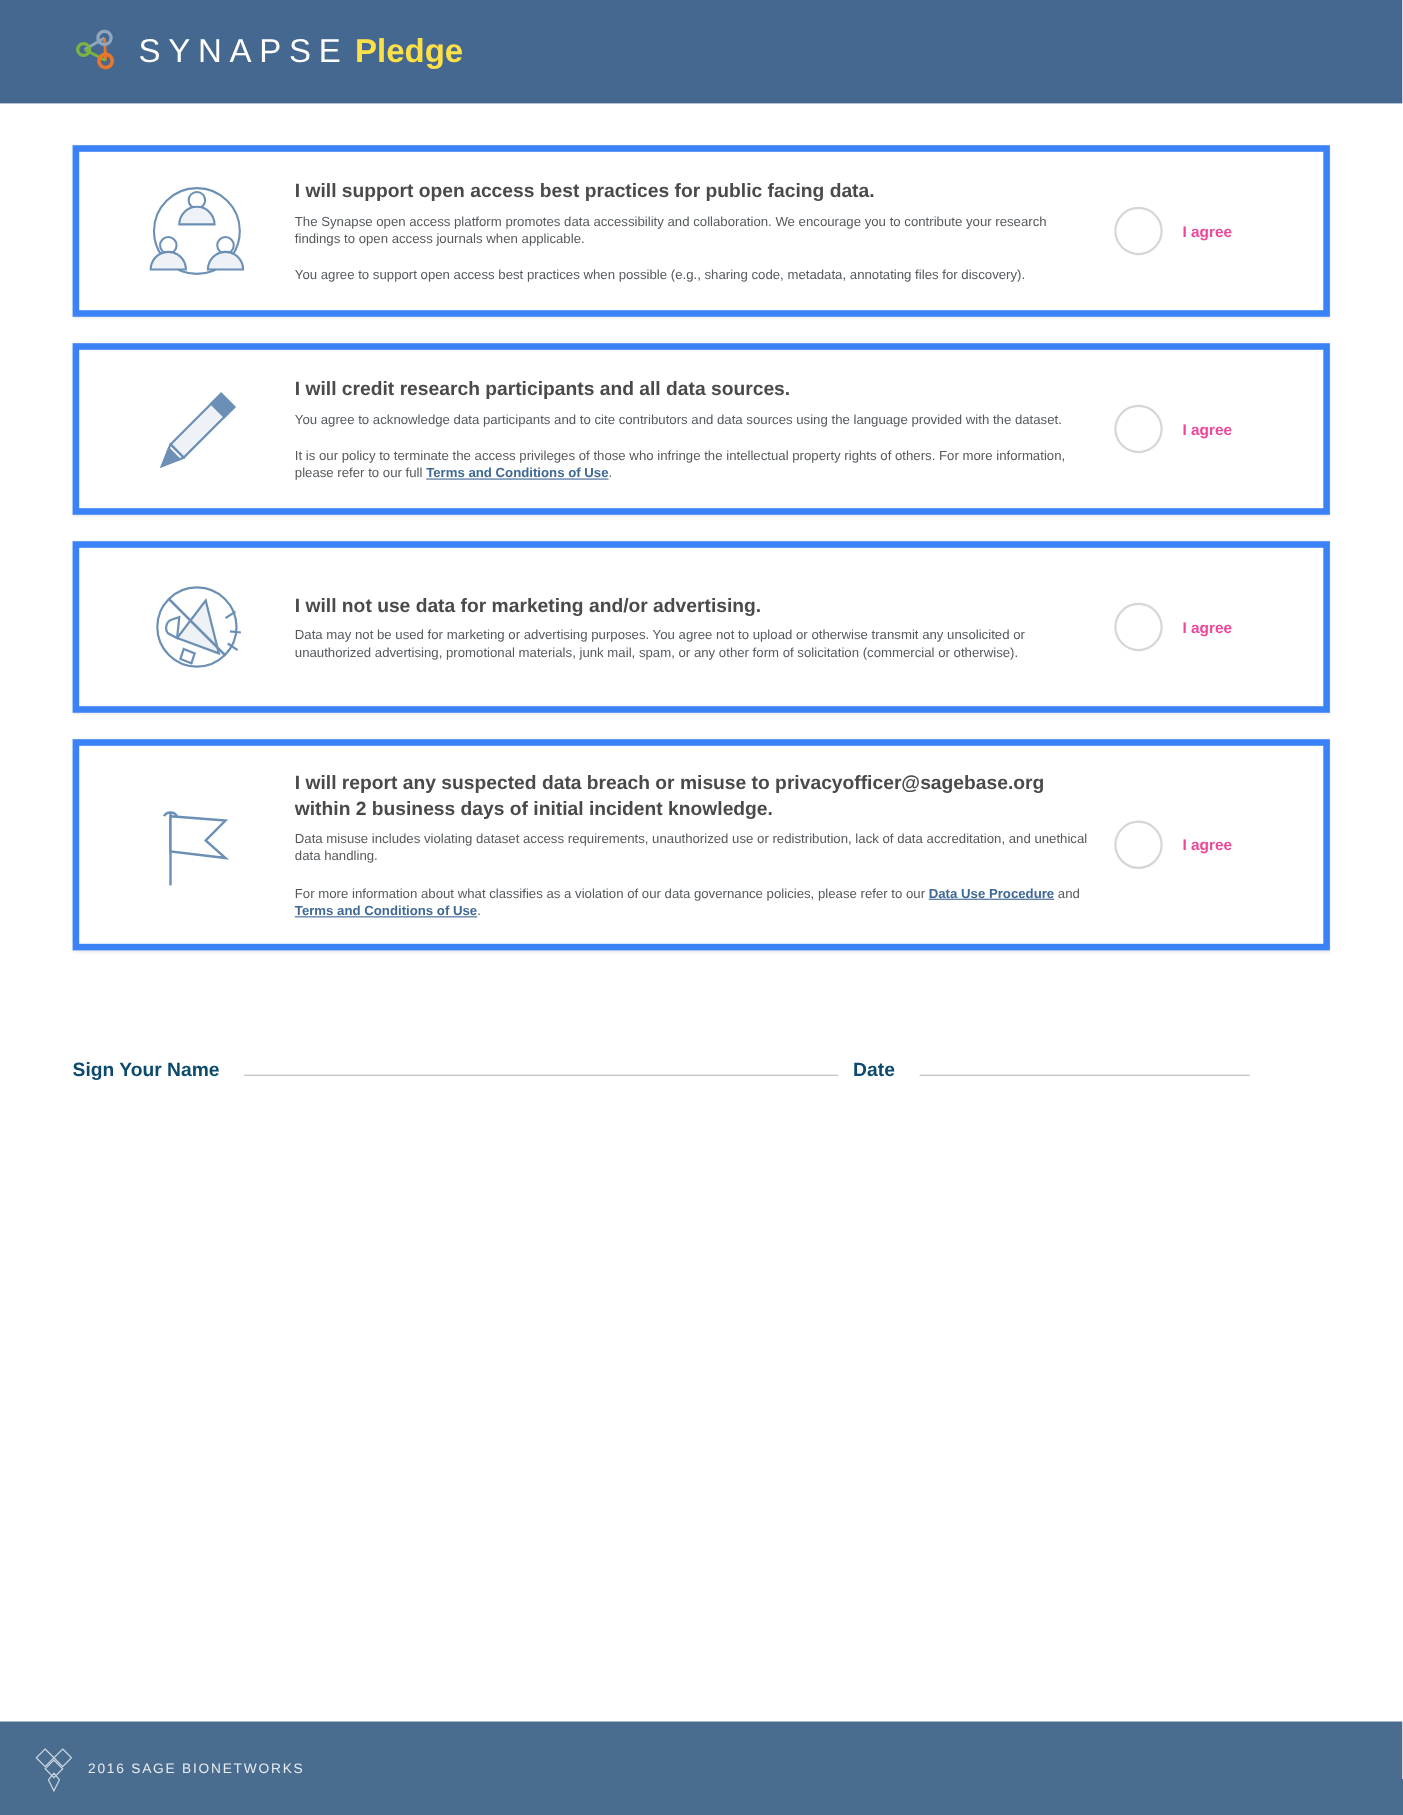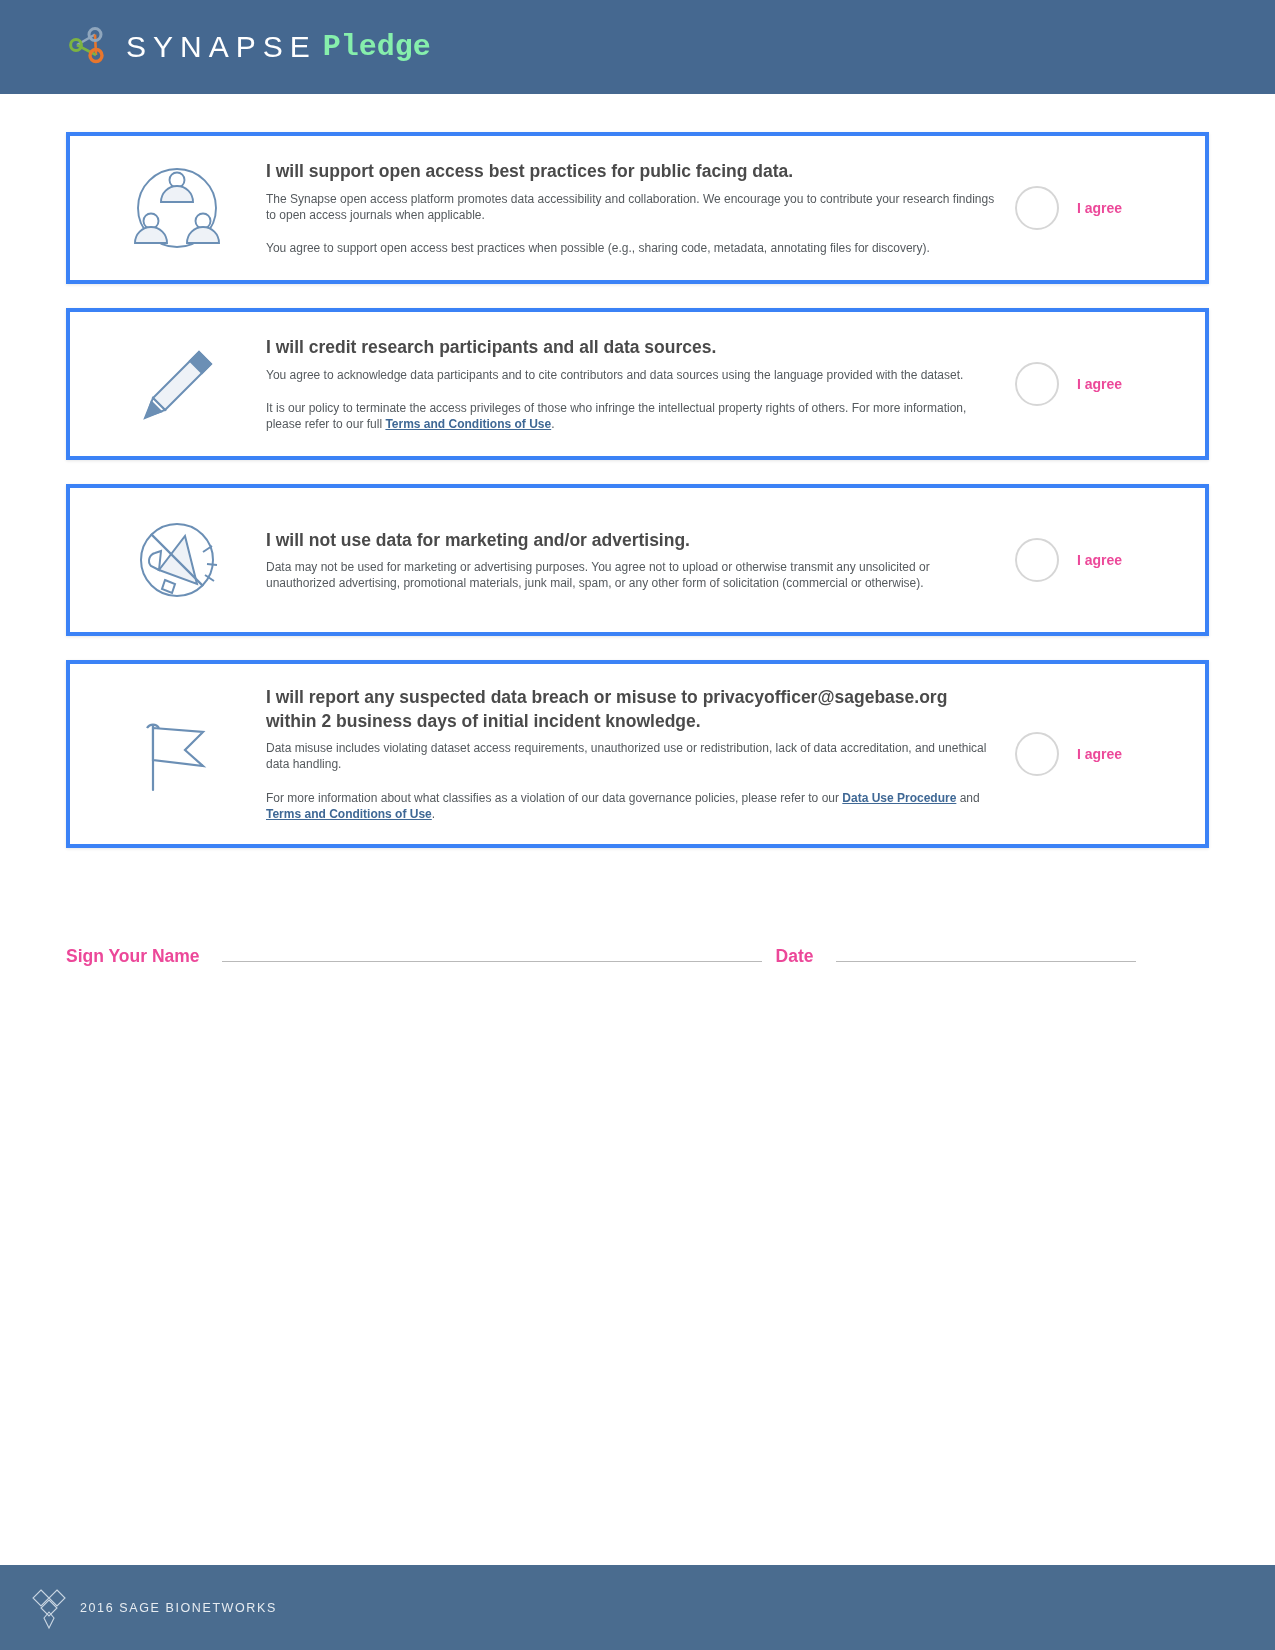--- a/index.html
+++ b/index.html
@@ -34,36 +34,35 @@
   }
   .brand {
     font-size: 30px;
     letter-spacing: 7px;
     color: #ffffff;
     font-weight: 400;
     white-space: nowrap;
   }
   .brand-sub {
     font-size: 30px;
-    color: #86efac;
+    color: #fde047;
     font-weight: 700;
     letter-spacing: 0px;
     margin-left: 6px;
     white-space: nowrap;
-    font-family: Liberation Mono, monospace;
   }
 
   
   .main {
     padding: 38px 66px 0 66px;
   }
 
   .card {
     background: #ffffff;
-    border: 4px solid #3b82f6;
+    border: 6px solid #3b82f6;
     box-shadow: 0 1px 3px rgba(0,0,0,0.10);
     display: flex;
     align-items: center;
     margin-bottom: 24px;
     padding: 22px 18px 22px 18px;
     min-height: 120px;
   }
 
   .card-icon {
     width: 178px;
@@ -126,21 +125,21 @@
 
   
   .sig-row {
     display: flex;
     align-items: flex-end;
     padding: 74px 66px 0 66px;
   }
   .sig-label {
     font-size: 17.5px;
     font-weight: 700;
-    color: #ec4899;
+    color: #0c4a6e;
     white-space: nowrap;
   }
   .sig-line {
     height: 1px;
     background: #b9b9b9;
     margin-left: 22px;
     margin-bottom: 5px;
   }
   .sig-line.name { width: 540px; }
   .sig-line.date { width: 300px; }

